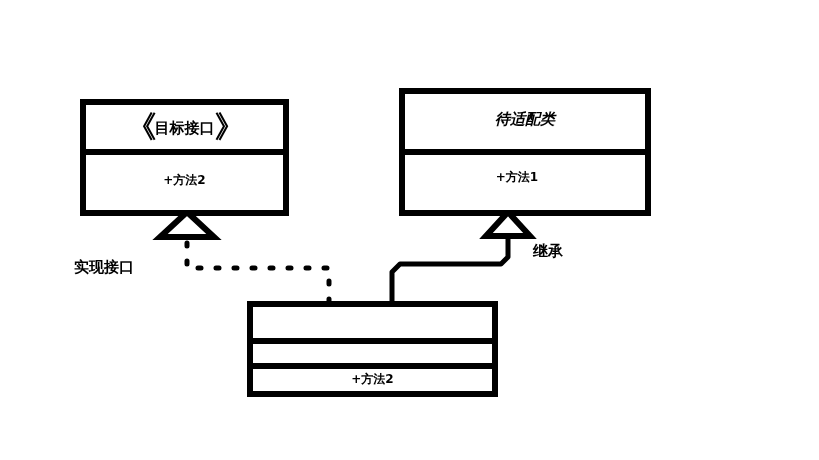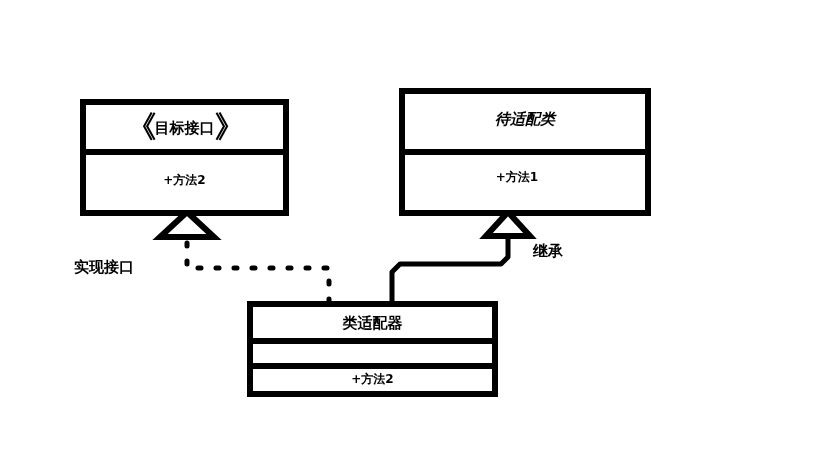--- a/index.html
+++ b/index.html
@@ -124,21 +124,20 @@
   <div class="cls-text box-title" style="left:83px; top:112px; width:203px;">
     <span class="stereo-guillemet">《</span><span>目标接口</span><span class="stereo-guillemet">》</span>
   </div>
 
   <div class="cls-text box-method" style="left:83px; top:174px; width:203px;">+方法2</div>
 
   <div class="cls-text box-title" style="left:402px; top:112px; width:246px;font-style:italic;">待适配类</div>
 
   <div class="cls-text box-method" style="left:394px; top:171px; width:246px;">+方法1</div>
 
-  <div class="cls-text box-title" style="left:250px; top:316px; width:245px;">类适配器</div>
 
   <div class="cls-text box-method" style="left:250px; top:347px; width:245px;"></div>
 
   <div class="cls-text box-method" style="left:250px; top:373px; width:245px;">+方法2</div>
 
   <div class="edge-label" style="left:74px; top:258px;">实现接口</div>
 
   <div class="edge-label" style="left:533px; top:242px;">继承</div>
 
 </div>

